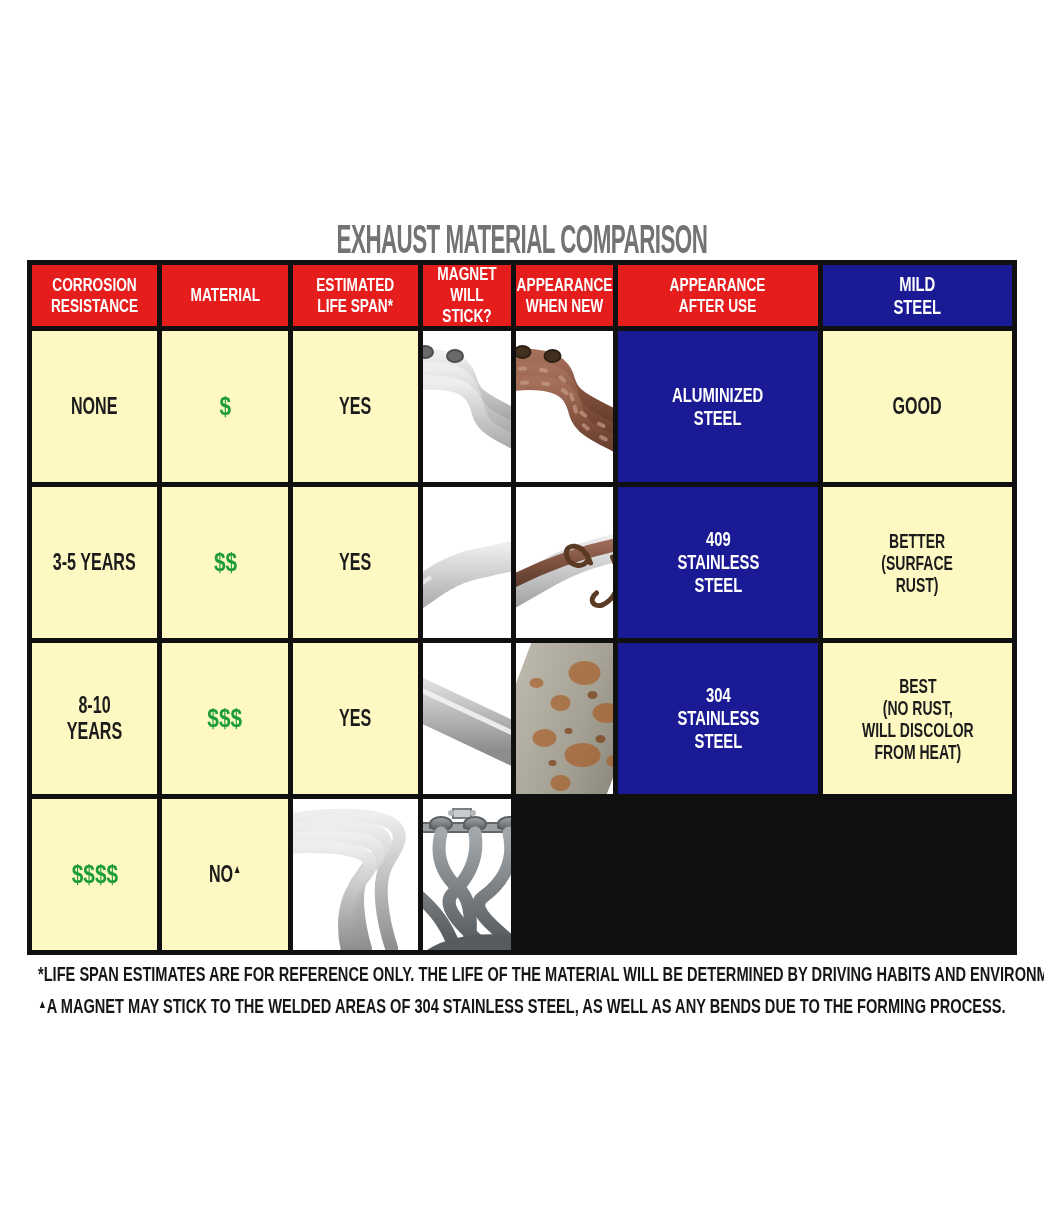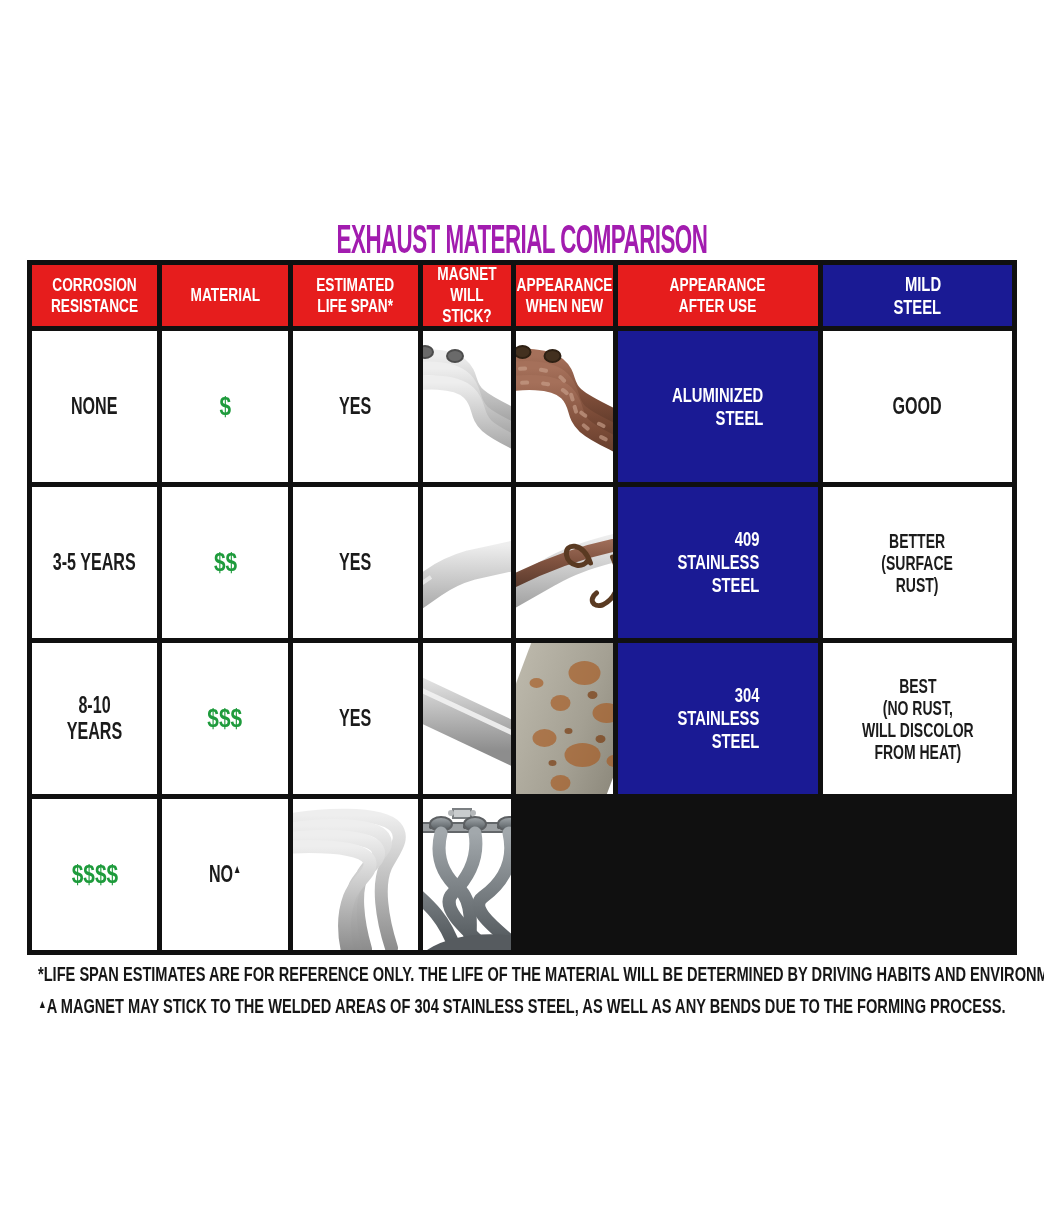--- a/index.html
+++ b/index.html
@@ -7,42 +7,42 @@
     position:relative;
     width:1044px;height:1213px;
     background:#ffffff;
     font-family:"Liberation Sans","DejaVu Sans",sans-serif;
     overflow:hidden;
   }
   
   .title{
     position:absolute;top:219px;left:0;width:100%;
     text-align:center;
-    font-size:40px;font-weight:bold;color:#a21caf;
+    font-size:40px;font-weight:bold;color:#737373;
     line-height:1;letter-spacing:-1px;
     white-space:nowrap;
   }
   .title .cx{display:inline-block;transform:scaleX(0.56);transform-origin:center;}
   
   .comparison-table{
     position:absolute;left:27px;top:260px;
     width:990px;height:695px;
     background:#101010;
     display:grid;
     grid-template-columns:125px 126px 125px 88px 97px 200px 189px;
     grid-template-rows:61px 151px 151px 151px 151px;
     gap:5px;padding:5px;box-sizing:border-box;
   }
   .cell{
-    background:#ffffff;
+    background:#fef9c3;
     display:flex;align-items:center;justify-content:center;
     text-align:center;overflow:hidden;
   }
   .cell.hdr{background:var(--red,#e61d1d);}
-  .cell.mat{background:var(--blue,#1a1a94);text-align:right;}
+  .cell.mat{background:var(--blue,#1a1a94);}
   .cell-text{
     font-weight:bold;white-space:pre-line;
     display:inline-block;transform-origin:center;
   }
   .hdr .cell-text{color:#ffffff;font-size:19px;line-height:1.1;transform:scaleX(0.72);}
   .mat .cell-text{color:#ffffff;font-size:20px;line-height:1.15;transform:scaleX(0.74);}
   .val .cell-text{color:#1b1b1b;font-size:23px;line-height:1.1;transform:scaleX(0.7);}
   .val.small .cell-text{font-size:20px;transform:scaleX(0.7);}
   .cost .cell-text{color:var(--green,#1e9b3c);font-size:26px;transform:scaleX(0.8);}
   .magnet-sup{font-size:12px;vertical-align:9px;}

